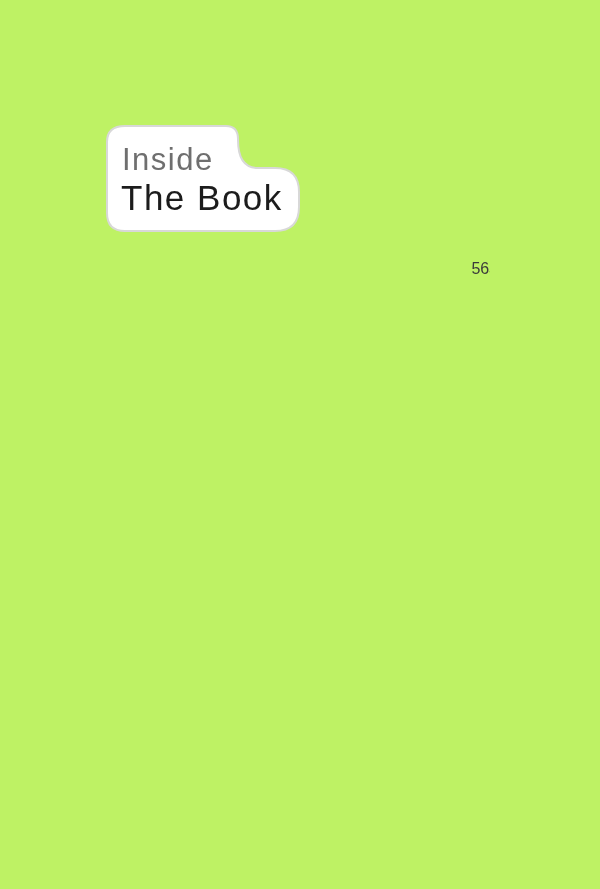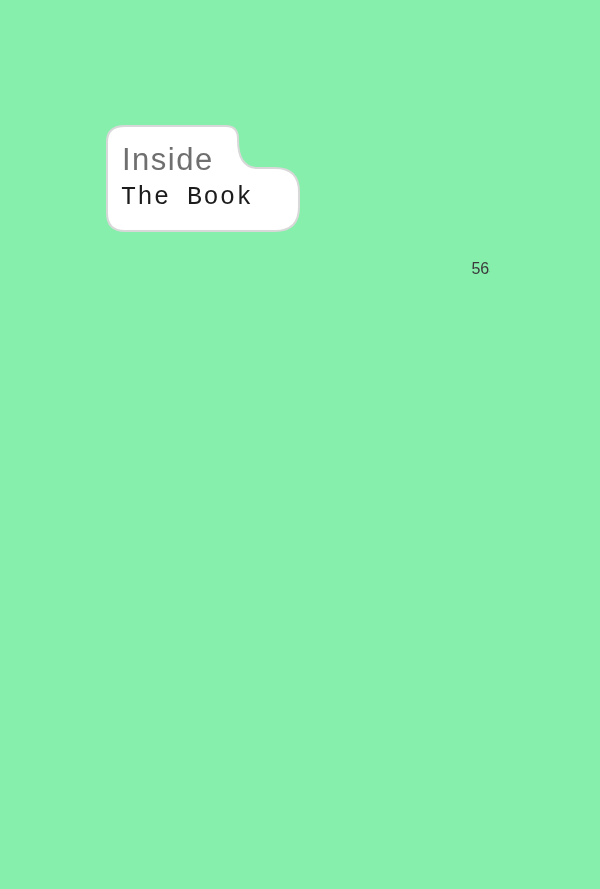--- a/index.html
+++ b/index.html
@@ -3,34 +3,34 @@
 <meta charset="utf-8">
 <style>
   html, body { margin: 0; padding: 0; }
   body {
     width: 600px; height: 889px;
     background: #ffffff;
     font-family: "Liberation Sans", sans-serif;
     position: relative;
     overflow: hidden;
   }
-  .page { position: absolute; inset: 0; background: #86efac; }
+  .page { position: absolute; inset: 0; background: #bef264; }
 
   
   .bubble { position: absolute; left: 105px; top: 124px; width: 196px; height: 109px; }
   .bubble svg { position: absolute; left: 0; top: 0; width: 196px; height: 109px; }
   .badge-line1 {
     position: absolute; left: 17px; top: 20px;
     font-size: 31px; line-height: 31px; letter-spacing: 1.5px;
     color: #6f6f6f; white-space: nowrap;
   }
   .badge-line2 {
     position: absolute; left: 16px; top: 56px;
-    font-size: 25px; line-height: 35px; letter-spacing: 1.5px;
-    color: #1c1c1c; white-space: nowrap; font-family: Liberation Mono, monospace;
+    font-size: 35px; line-height: 35px; letter-spacing: 1.5px;
+    color: #1c1c1c; white-space: nowrap;
   }
 
   
   .toc { position: absolute; left: 110px; top: 261px; width: 379px; }
   .sec { margin-top: 4px; }
   .sec:first-child { margin-top: 0; }
   .hrow {
     display: flex; align-items: baseline;
     font-weight: bold; font-size: 13px; line-height: 17px;
     color: #262626; letter-spacing: -0.2px;

